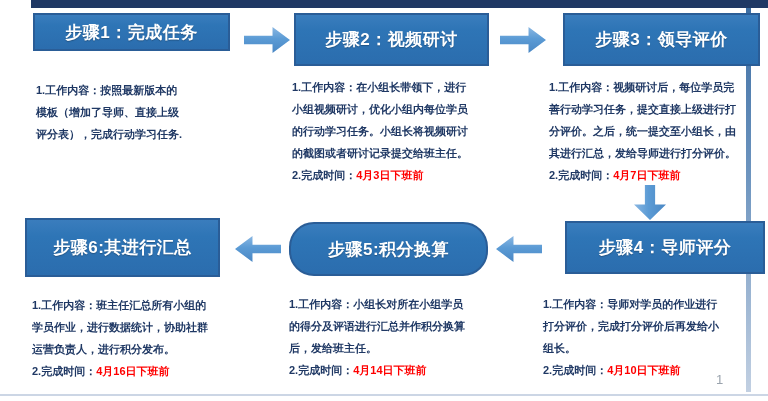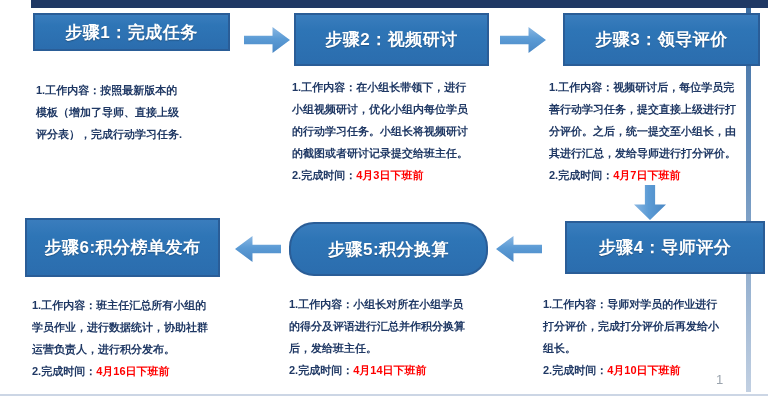--- a/index.html
+++ b/index.html
@@ -111,21 +111,21 @@
     <span>步骤5:积分换算</span>
   </div>
   <div class="textblock" id="text5">
     <div>1.工作内容：小组长对所在小组学员</div>
     <div>的得分及评语进行汇总并作积分换算</div>
     <div>后，发给班主任。</div>
     <div><span>2.完成时间：</span><span class="date">4月14日下班前</span></div>
   </div>
 
   <div class="step-box" id="box6">
-    <span>步骤6:积分榜单发布</span>
+    <span>步骤6:其进行汇总</span>
   </div>
   <div class="textblock" id="text6">
     <div>1.工作内容：班主任汇总所有小组的</div>
     <div>学员作业，进行数据统计，协助社群</div>
     <div>运营负责人，进行积分发布。</div>
     <div><span>2.完成时间：</span><span class="date">4月16日下班前</span></div>
   </div>
 
   <div class="arrow arrow-r" id="arrow12"></div>
   <div class="arrow arrow-r" id="arrow23"></div>

